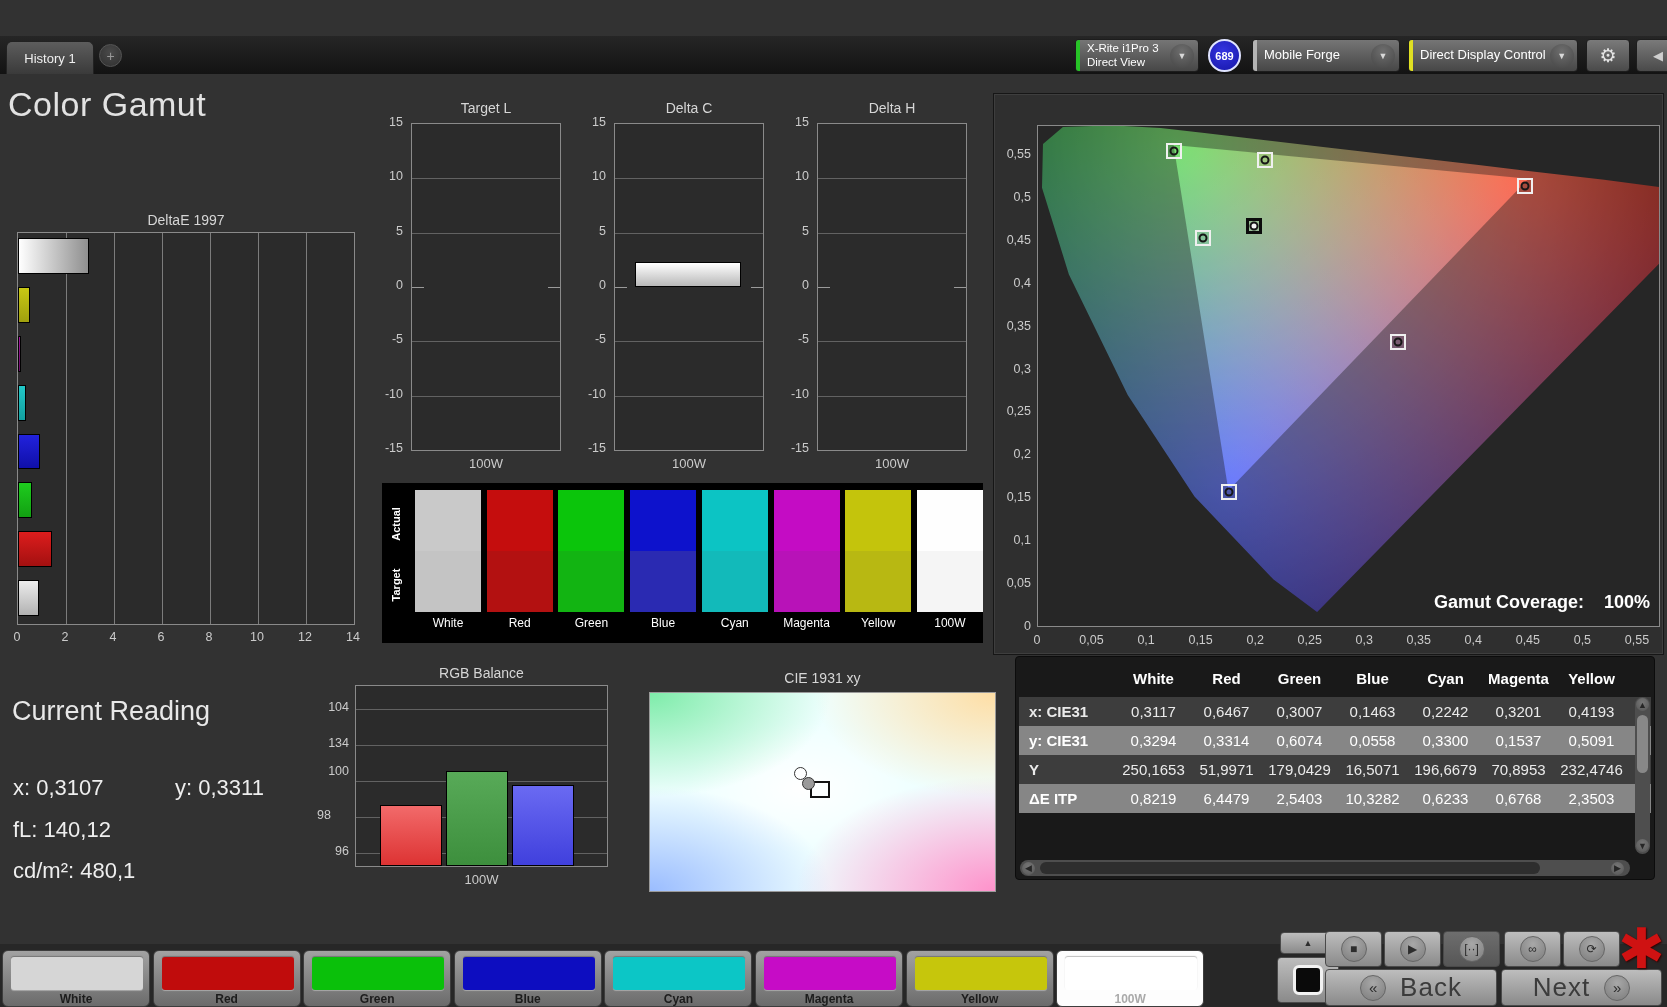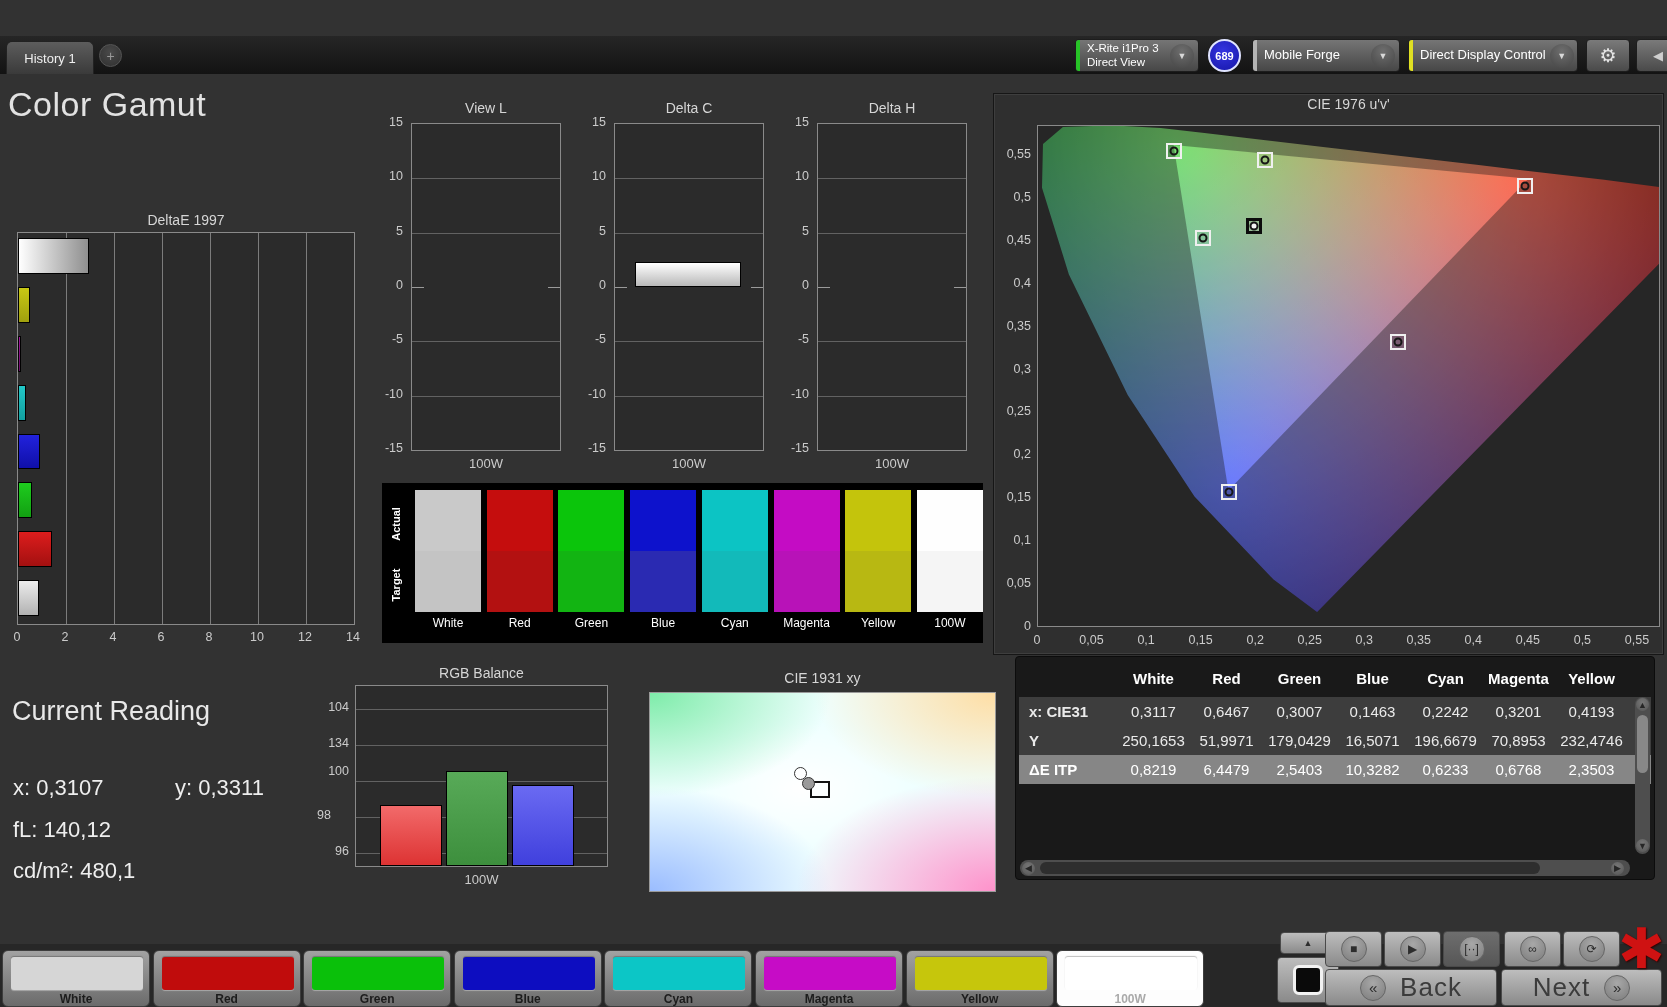--- a/index.html
+++ b/index.html
@@ -186,21 +186,21 @@
       <div class="tick" style="left: 7px; top: 630px; width: 20px; text-align: center;">0</div>
       <div class="tick" style="left: 55px; top: 630px; width: 20px; text-align: center;">2</div>
       <div class="tick" style="left: 103px; top: 630px; width: 20px; text-align: center;">4</div>
       <div class="tick" style="left: 151px; top: 630px; width: 20px; text-align: center;">6</div>
       <div class="tick" style="left: 199px; top: 630px; width: 20px; text-align: center;">8</div>
       <div class="tick" style="left: 247px; top: 630px; width: 20px; text-align: center;">10</div>
       <div class="tick" style="left: 295px; top: 630px; width: 20px; text-align: center;">12</div>
       <div class="tick" style="left: 343px; top: 630px; width: 20px; text-align: center;">14</div>
     </div>
 
-  <div class="chart-title" style="left:411px; top:100px; width:150px;">View L</div>
+  <div class="chart-title" style="left:411px; top:100px; width:150px;">Target L</div>
   <div class="chart-title" style="left:614px; top:100px; width:150px;">Delta C</div>
   <div class="chart-title" style="left:817px; top:100px; width:150px;">Delta H</div>
   <div class="plot" id="deltaL-plot" style="left:411px; top:123px; width:150px; height:328px;">
       <div class="gridH" style="top: 54.3333px;"></div>
       <div class="gridH" style="top: 108.667px;"></div>
       <div class="gridH" style="top: 217.333px;"></div>
       <div class="gridH" style="top: 271.667px;"></div>
       <div style="position: absolute; left: 0px; top: 163px; width: 12px; height: 1px; background: rgb(154, 154, 154);"></div>
       <div style="position: absolute; right: 0px; top: 163px; width: 12px; height: 1px; background: rgb(154, 154, 154);"></div>
     </div>
@@ -264,21 +264,20 @@
       </div>
       <div class="swatch-label" style="left: 463.2px;">Yellow</div>
       <div class="swatch" style="left: 534.9px;">
         <div class="half" style="top: 0px; background: rgb(254, 254, 254);"></div>
         <div class="half" style="top: 50%; background: rgb(245, 245, 245);"></div>
       </div>
       <div class="swatch-label" style="left: 534.9px;">100W</div>
     </div>
 
   <div id="cie76-panel"></div>
-  <div class="chart-title" style="left:1037px; top:96px; width:623px;">CIE 1976 u'v'</div>
   <div class="plot" id="cie76-plot">
     <svg viewBox="0 0 623 502" preserveAspectRatio="none">
       <defs>
         <clipPath id="locus-clip">
           <path d="M 280 488 L 236 455 L 157 372 L 90 270 L 31 149 L 4 62 L 5 18 L 25 1
                    L 55 0 L 86 0 L 123 2 L 167 7 L 286 21 L 440 39 L 568 54 L 690 70 Z"></path>
         </clipPath>
         <radialGradient id="gR" gradientUnits="userSpaceOnUse" cx="492" cy="53" r="640">
           <stop offset="0" stop-color="#ff0000"></stop>
             <stop offset="1" stop-color="#000000"></stop>
@@ -318,20 +317,24 @@
       </div>
       <div class="marker" style="left: 360.03px; top: 216.286px; border: 2px solid rgb(240, 240, 240);">
         <div class="circ"></div>
       </div>
       <div class="marker" style="left: 226.928px; top: 34.39px; border: 2px solid rgb(240, 240, 240);">
         <div class="circ"></div>
       </div>
     </div>
   <div id="cie76-yticks"></div>
   <div id="cie76-xticks"></div>
+  <div id="gamut-cov">
+    <span>Gamut Coverage:</span>
+    <span>100%</span>
+  </div>
 
   <div id="cr-title">Current Reading</div>
   <div class="cr-line" style="left:13px; top:775px;">
     <span>x:</span>
     <span>0,3107</span>
   </div>
   <div class="cr-line" style="left:175px; top:775px;">
     <span>y:</span>
     <span>0,3311</span>
   </div>
@@ -379,20 +382,30 @@
     <div id="rows-clip">
         <div class="trow dark">
           <div class="td lab" style="width: 98px;">x: CIE31</div>
           <div class="td" style="width: 73px;">0,3117</div>
           <div class="td" style="width: 73px;">0,6467</div>
           <div class="td" style="width: 73px;">0,3007</div>
           <div class="td" style="width: 73px;">0,1463</div>
           <div class="td" style="width: 73px;">0,2242</div>
           <div class="td" style="width: 73px;">0,3201</div>
           <div class="td" style="width: 73px;">0,4193</div>
+        </div>
+        <div class="trow light">
+          <div class="td lab" style="width: 98px;">y: CIE31</div>
+          <div class="td" style="width: 73px;">0,3294</div>
+          <div class="td" style="width: 73px;">0,3314</div>
+          <div class="td" style="width: 73px;">0,6074</div>
+          <div class="td" style="width: 73px;">0,0558</div>
+          <div class="td" style="width: 73px;">0,3300</div>
+          <div class="td" style="width: 73px;">0,1537</div>
+          <div class="td" style="width: 73px;">0,5091</div>
         </div>
         <div class="trow dark">
           <div class="td lab" style="width: 98px;">Y</div>
           <div class="td" style="width: 73px;">250,1653</div>
           <div class="td" style="width: 73px;">51,9971</div>
           <div class="td" style="width: 73px;">179,0429</div>
           <div class="td" style="width: 73px;">16,5071</div>
           <div class="td" style="width: 73px;">196,6679</div>
           <div class="td" style="width: 73px;">70,8953</div>
           <div class="td" style="width: 73px;">232,4746</div>

